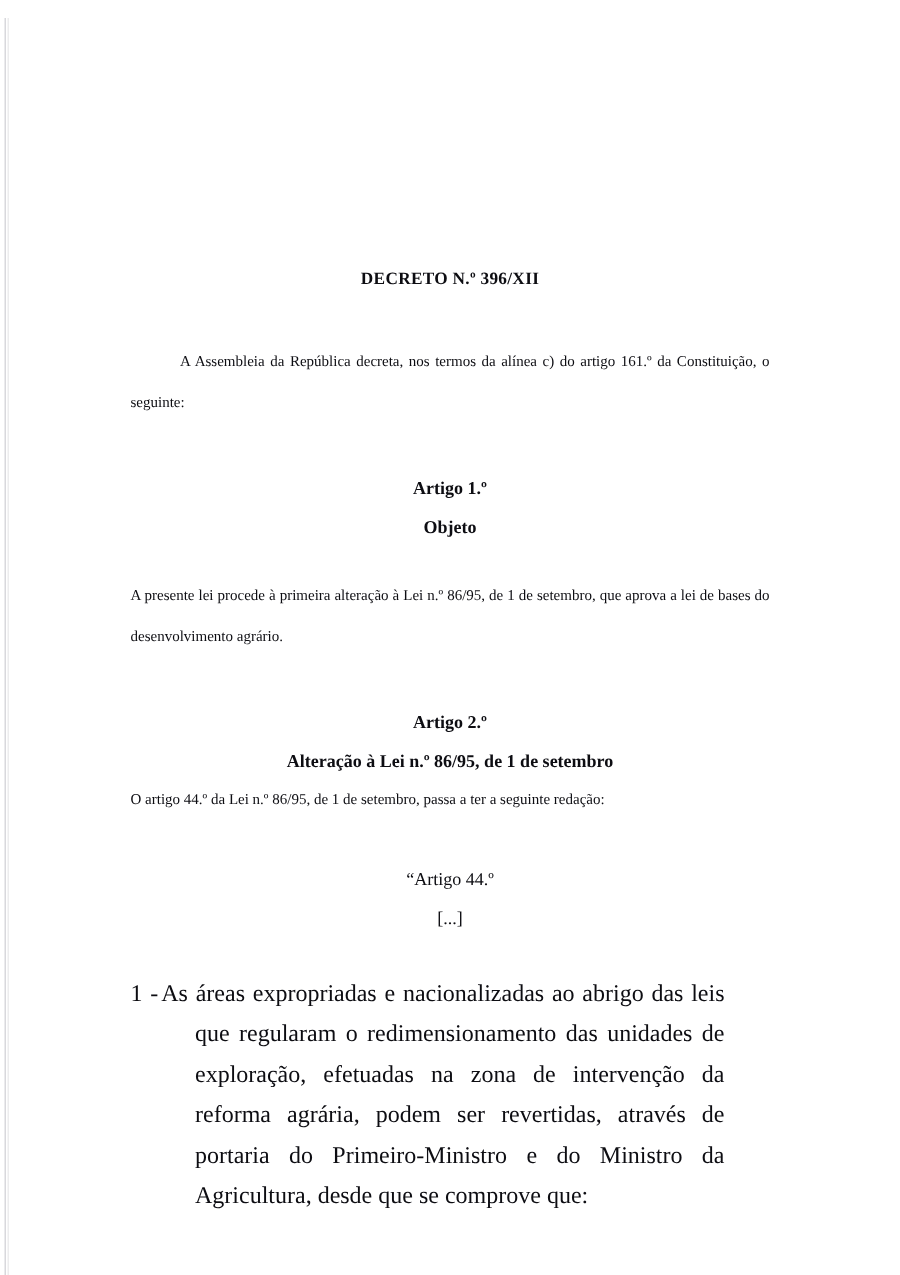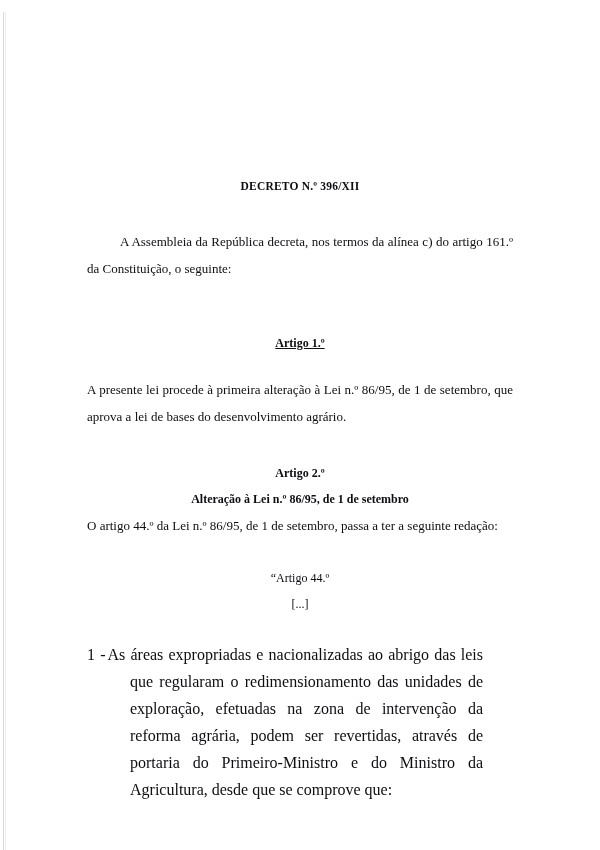--- a/index.html
+++ b/index.html
@@ -63,39 +63,39 @@
   .doc-subtitle {
     margin-top: 24px;
     text-align: center;
     font-weight: bold;
     font-size: 12.5px;
     line-height: 30px;
   }
 
   p.body-text {
     margin: 0;
-    font-size: 13px;
+    font-size: 10px;
     line-height: 27px;
     text-align: justify;
     text-justify: inter-word;
   }
 
   p.preamble {
     margin-top: 36px;
     text-indent: 33px;
   }
 
   .article-head {
     text-align: center;
     font-weight: bold;
     font-size: 12px;
     line-height: 26px;
   }
 
-  .art1 { margin-top: 48px; text-decoration: underline; }
+  .art1 { margin-top: 30px; }
   .art2 { margin-top: 30px; }
 
   p.art1-body { margin-top: 20px; }
   p.art2-body { }
 
   .quoted-article {
     margin-top: 26px;
     text-align: center;
     font-size: 12px;
     line-height: 26px;
@@ -126,20 +126,21 @@
 
   <div class="content">
 
     <div class="doc-title">DECRETO N.º 396/XII</div>
 
 
     <p class="body-text preamble">A Assembleia da República decreta, nos termos da alínea c) do artigo 161.º da Constituição, o seguinte:</p>
 
     <div class="article-head art1">
       <div>Artigo 1.º</div>
+      <div>Objeto</div>
     </div>
 
     <p class="body-text art1-body">A presente lei procede à primeira alteração à Lei n.º 86/95, de 1 de setembro, que aprova a lei de bases do desenvolvimento agrário.</p>
 
     <div class="article-head art2">
       <div>Artigo 2.º</div>
       <div>Alteração à Lei n.º 86/95, de 1 de setembro</div>
     </div>
 
     <p class="body-text art2-body">O artigo 44.º da Lei n.º 86/95, de 1 de setembro, passa a ter a seguinte redação:</p>

